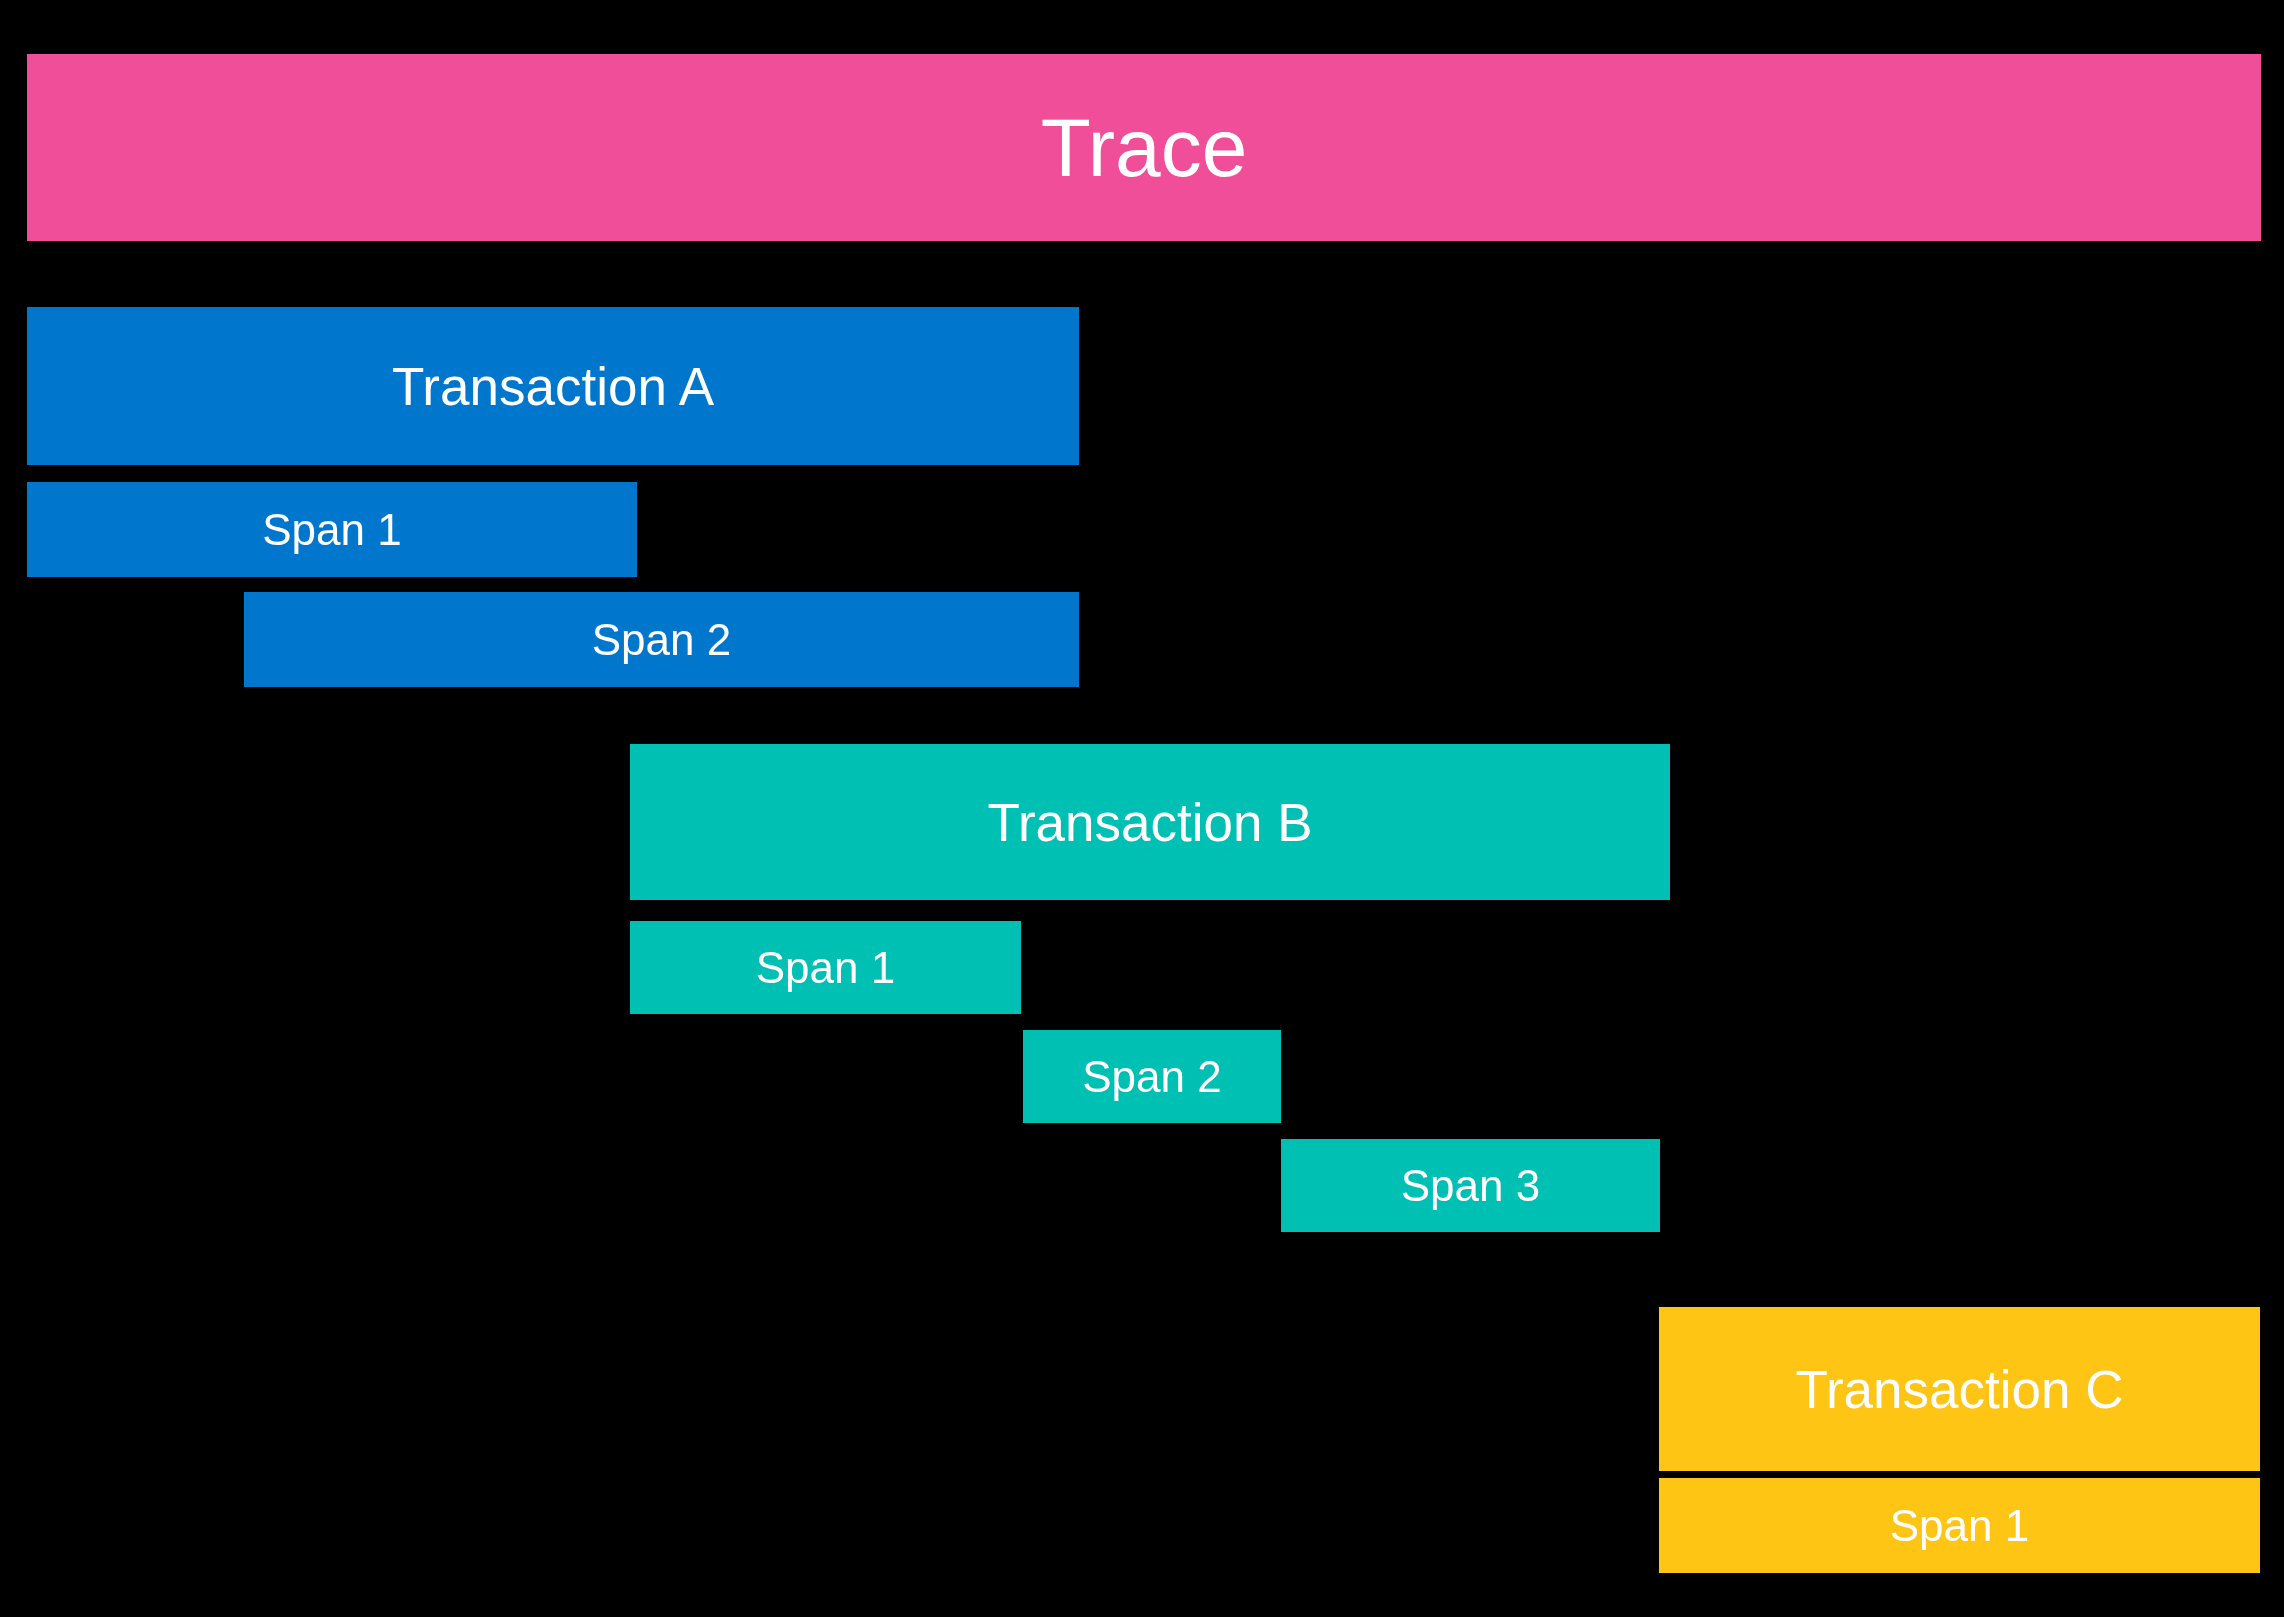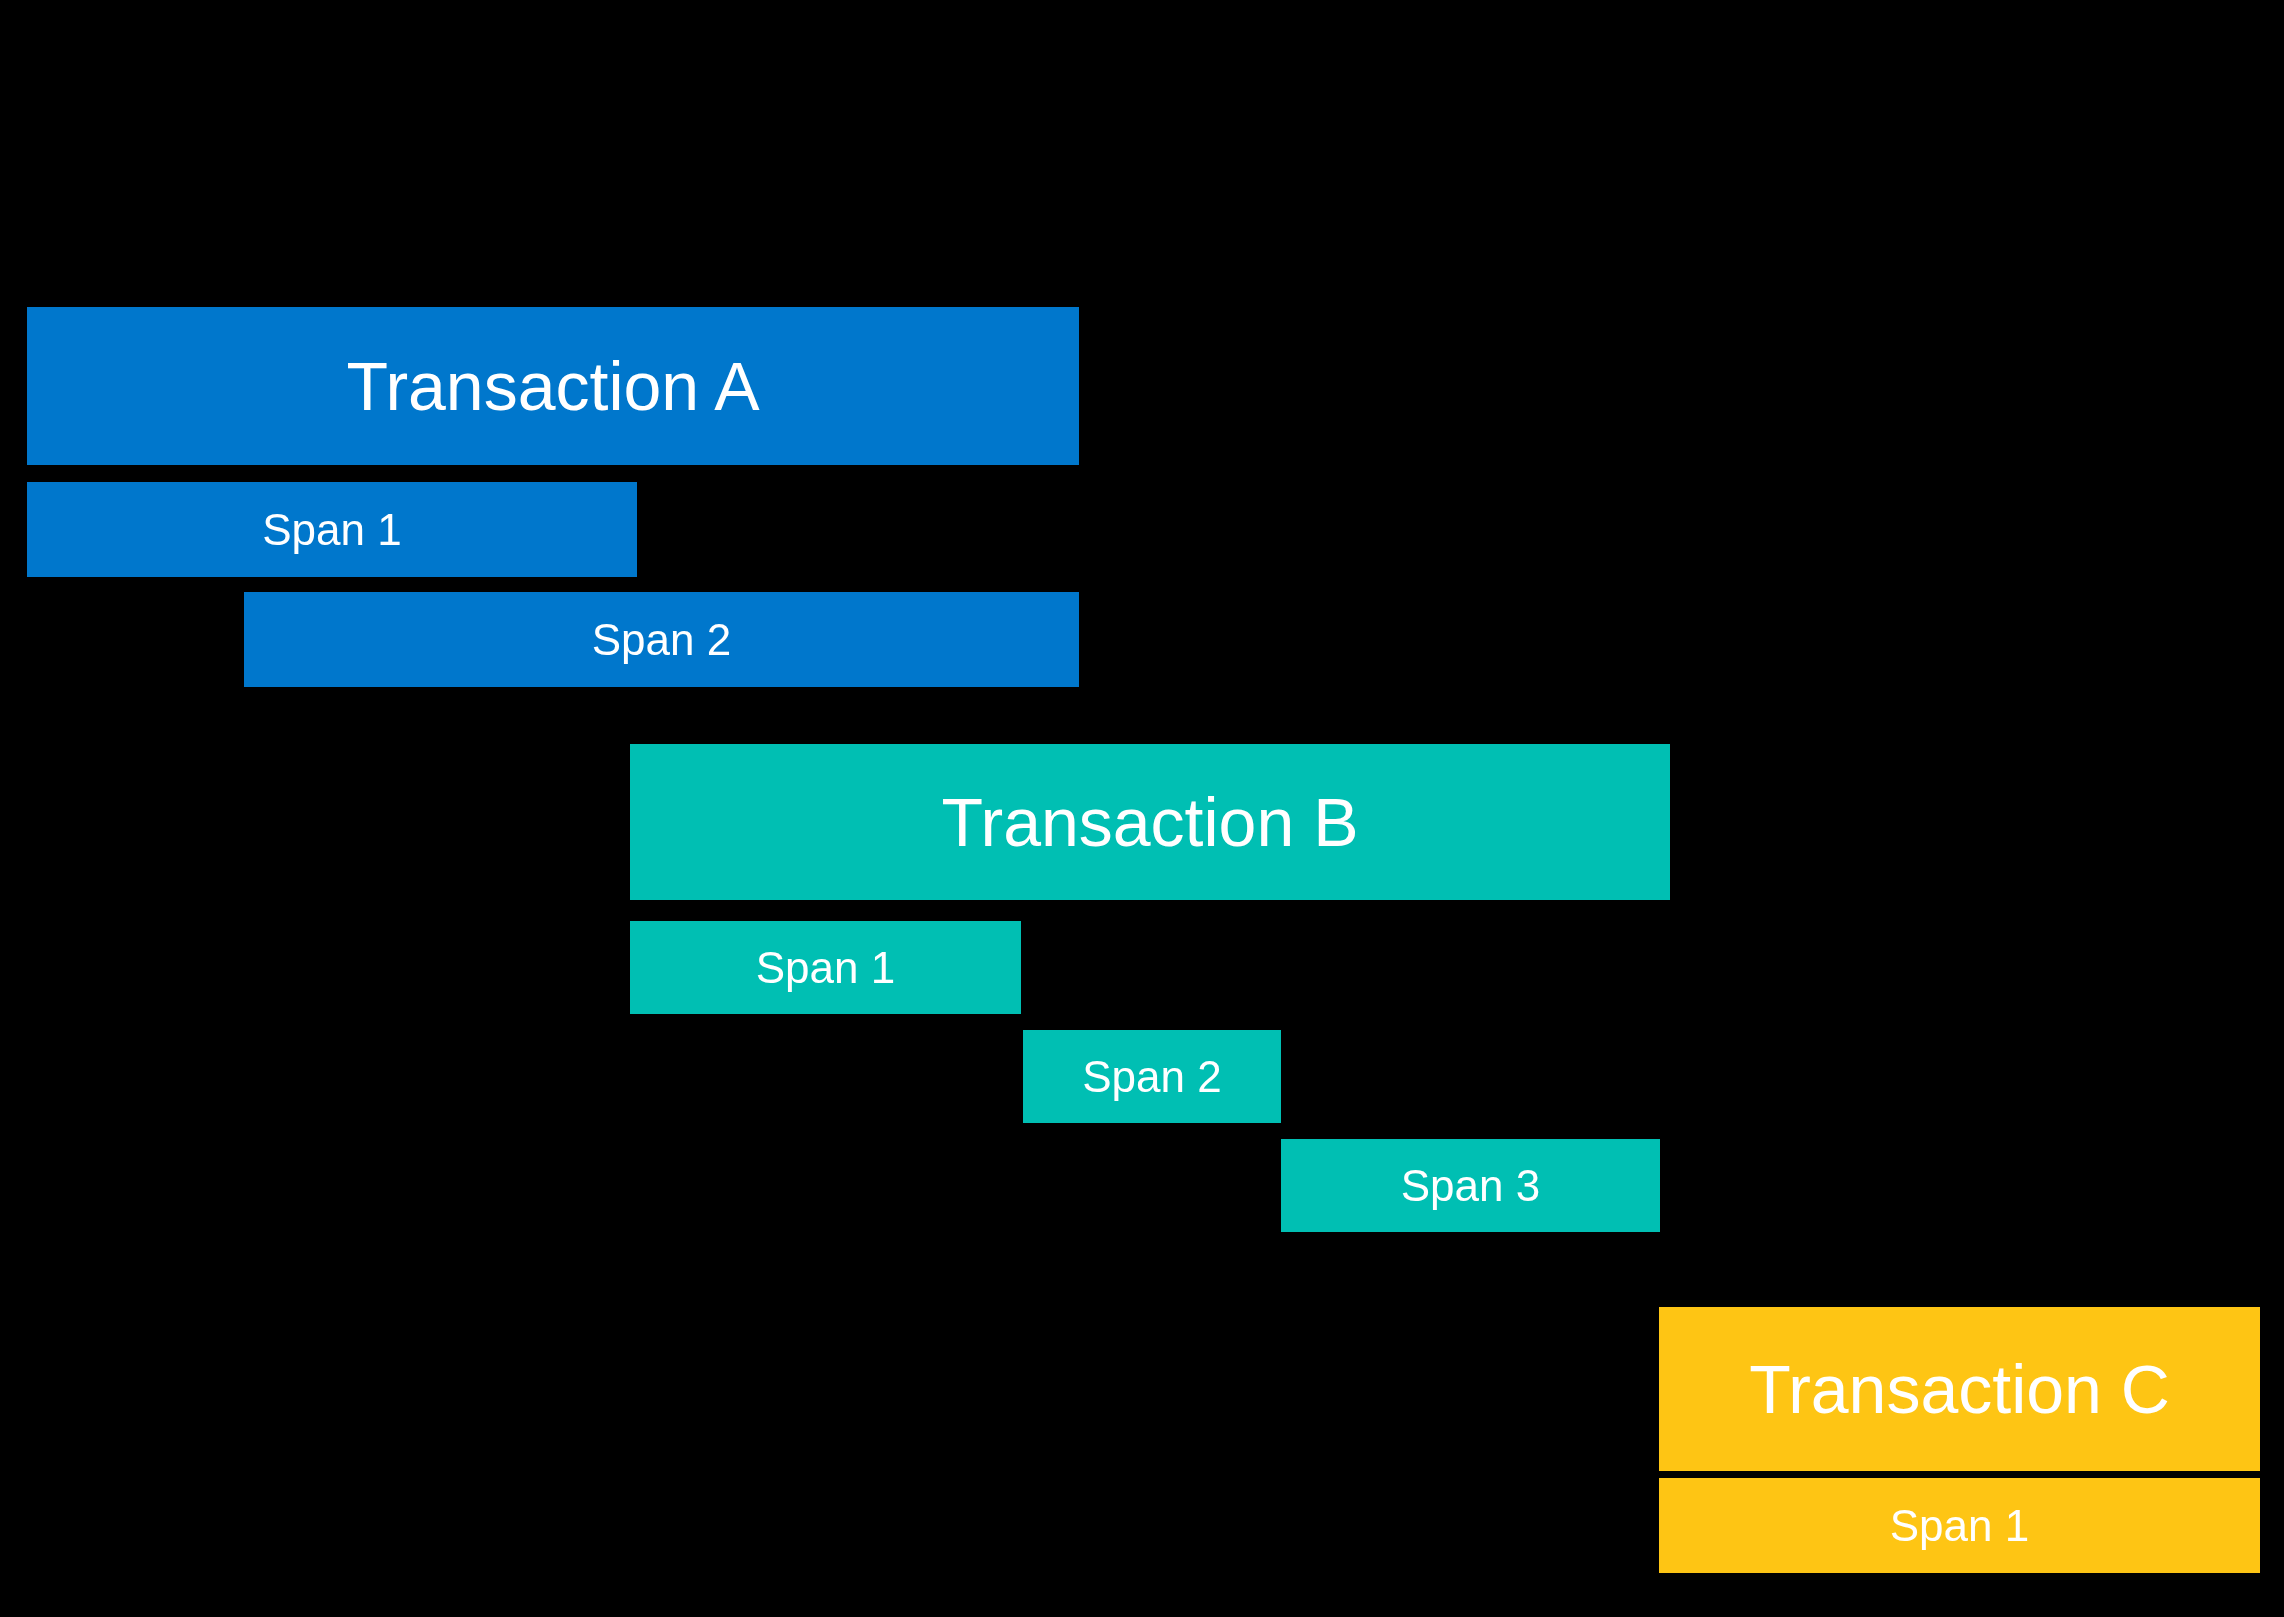--- a/index.html
+++ b/index.html
@@ -19,27 +19,30 @@
     justify-content: center;
     box-sizing: border-box;
   }
   .bar-label {
     font-weight: 500;
     line-height: 1;
     white-space: nowrap;
     letter-spacing: 0;
   }
   .role-trace .bar-label { font-size: 82px; }
-  .role-transaction .bar-label { font-size: 68px; }
+  .role-transaction .bar-label { font-size: 53px; }
   .role-span .bar-label { font-size: 44px; }
 </style>
 </head>
 <body>
 
 <div class="stage" id="stage" style="width: 2284px; height: 1618px; background: rgb(0, 0, 0); color: rgb(255, 255, 255);">
+    <div class="bar role-trace" style="left: 27px; top: 54px; width: 2234px; height: 187px; background: rgb(240, 78, 152);">
+      <span class="bar-label">Trace</span>
+    </div>
     <div class="bar role-transaction" style="left: 27px; top: 307px; width: 1052px; height: 158px; background: rgb(0, 119, 204);">
       <span class="bar-label">Transaction A</span>
     </div>
     <div class="bar role-span" style="left: 27px; top: 482px; width: 610px; height: 95px; background: rgb(0, 119, 204);">
       <span class="bar-label">Span 1</span>
     </div>
     <div class="bar role-span" style="left: 244px; top: 592px; width: 835px; height: 95px; background: rgb(0, 119, 204);">
       <span class="bar-label">Span 2</span>
     </div>
     <div class="bar role-transaction" style="left: 630px; top: 744px; width: 1040px; height: 156px; background: rgb(0, 191, 179);">

